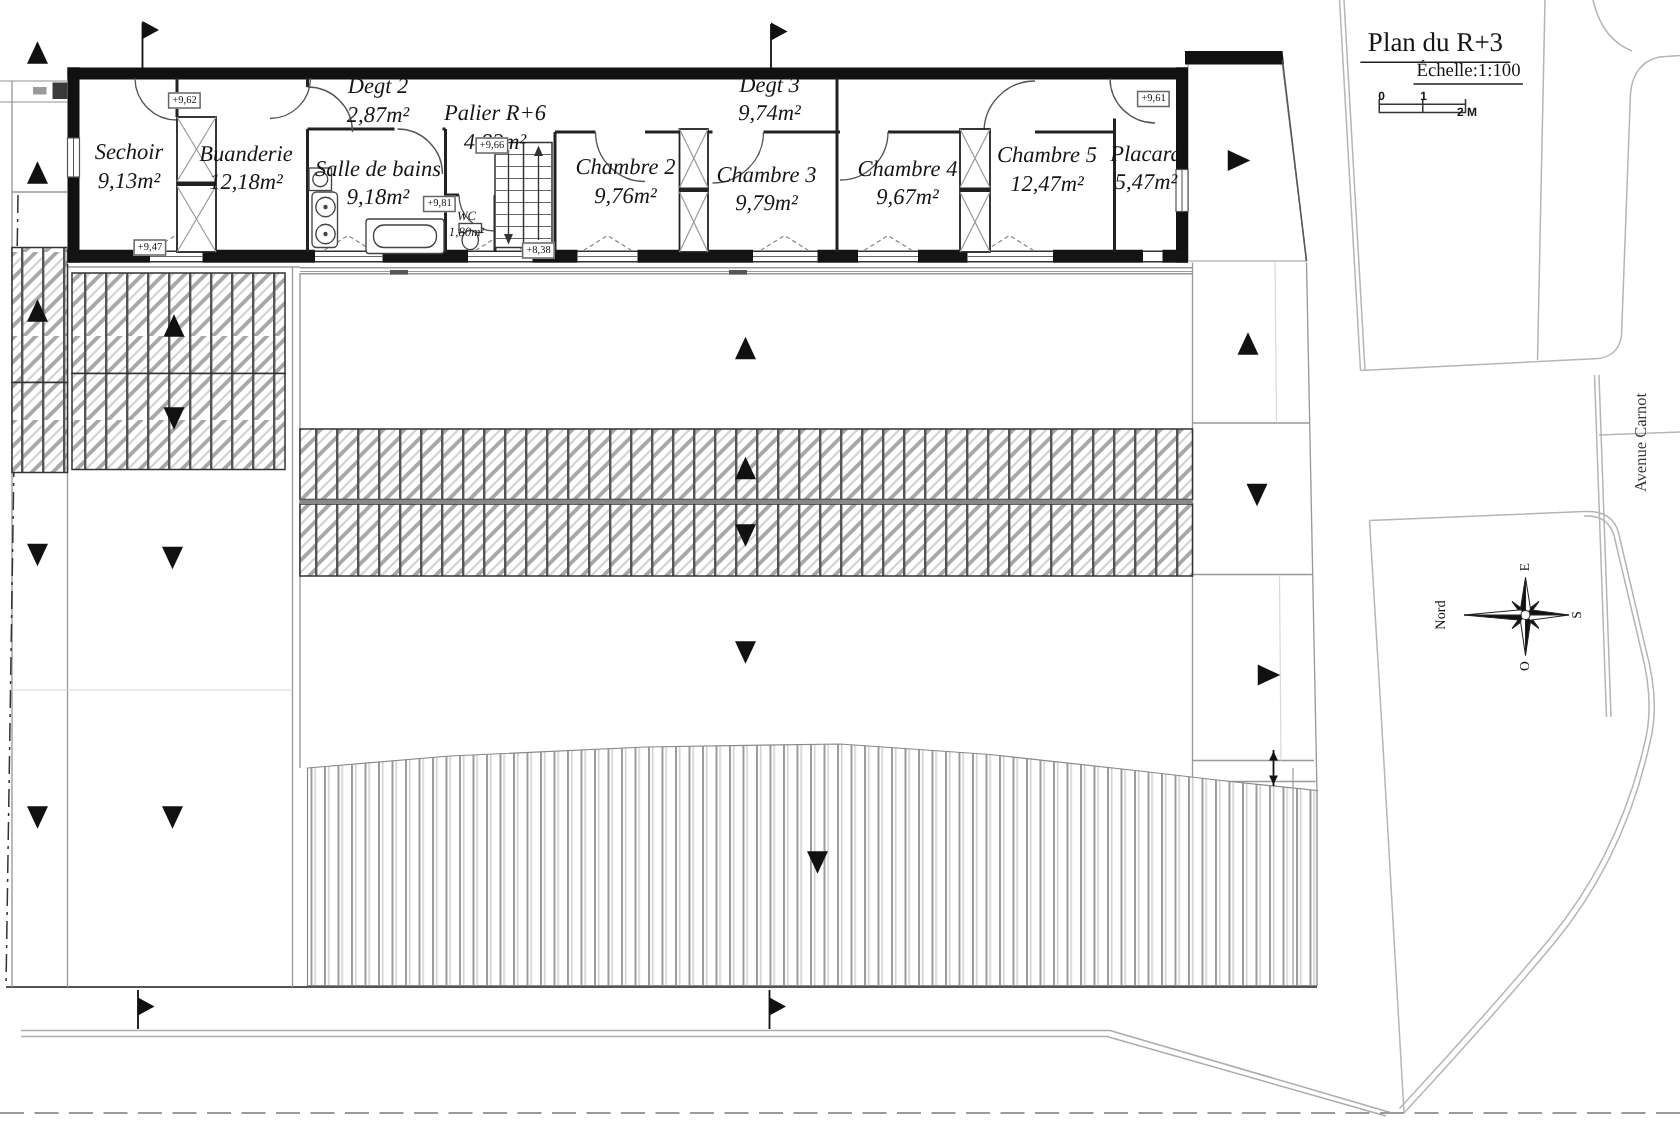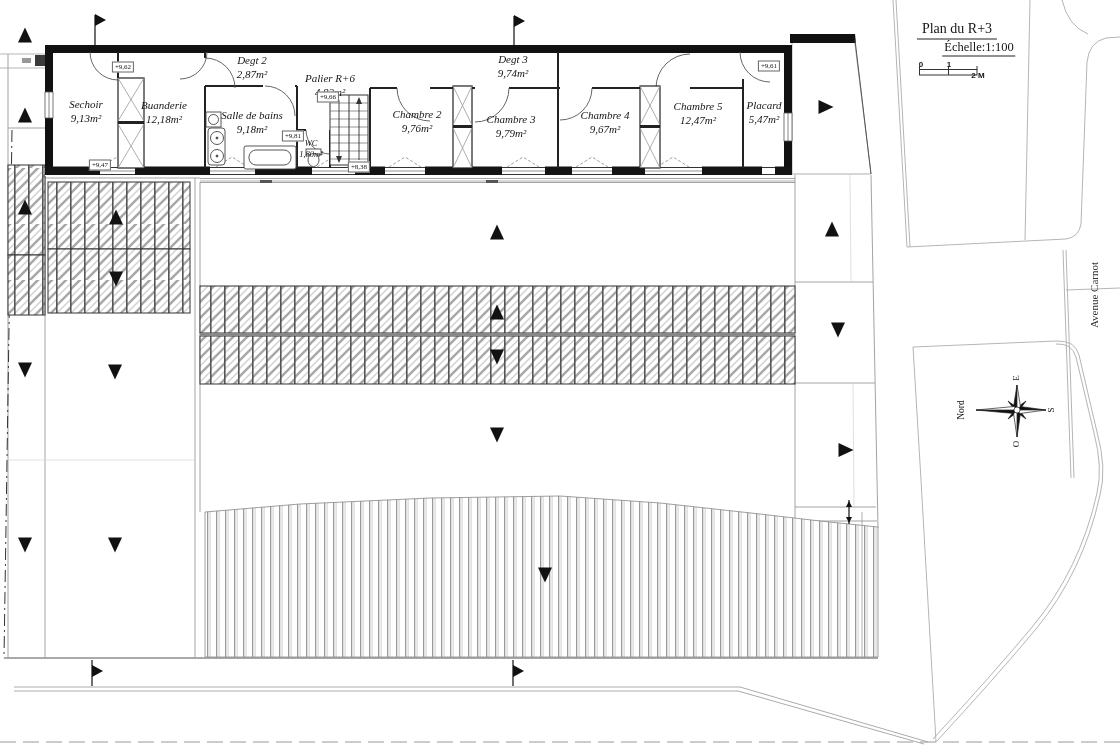--- a/index.html
+++ b/index.html
@@ -1,23 +1,23 @@
 <!DOCTYPE html>
 <html><head>
 <meta charset="utf-8">
 <style>
   html,body{margin:0;padding:0;background:#fff;}
   .canvas{position:relative;width:1120px;height:752px;background:#fff;overflow:hidden;
           font-family:"Liberation Serif",serif;}
   .canvas svg{position:absolute;left:0;top:0;}
   .lbl{position:absolute;transform:translate(-50%,-50%);white-space:nowrap;text-align:center;color:#151515;}
-  .room{font-size:11px;font-style:italic;line-height:1.25;}
+  .room{font-size:15px;font-style:italic;line-height:1.25;}
   .room .nm{display:block;}
   .lvl{font-size:7px;line-height:9px;border:0.6px solid #666;background:#fff;padding:0 2px;margin-left:16px;}
-  .tb1{font-size:14px;border-bottom:1.2px solid #222;padding:0 5px 2px;}
+  .tb1{font-size:18px;border-bottom:1.2px solid #222;padding:0 5px 2px;}
   .tb2{font-size:12.5px;border-bottom:1px solid #222;padding:0 2px 1px;margin-left:25px;}
   .tick{font-size:8px;font-weight:bold;font-family:"Liberation Sans",sans-serif;}
   .rot{transform:translate(-50%,-50%) rotate(-90deg);}
   .cmp{font-size:9px;}
   .street{font-size:11px;color:#333;}
 </style>
 </head>
 <body>
 
 <div class="canvas">

